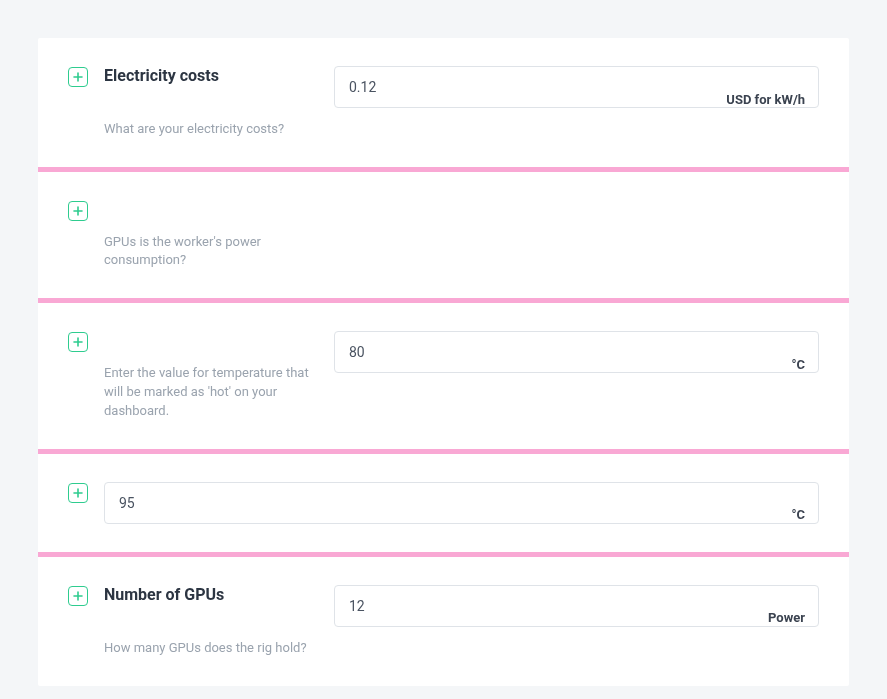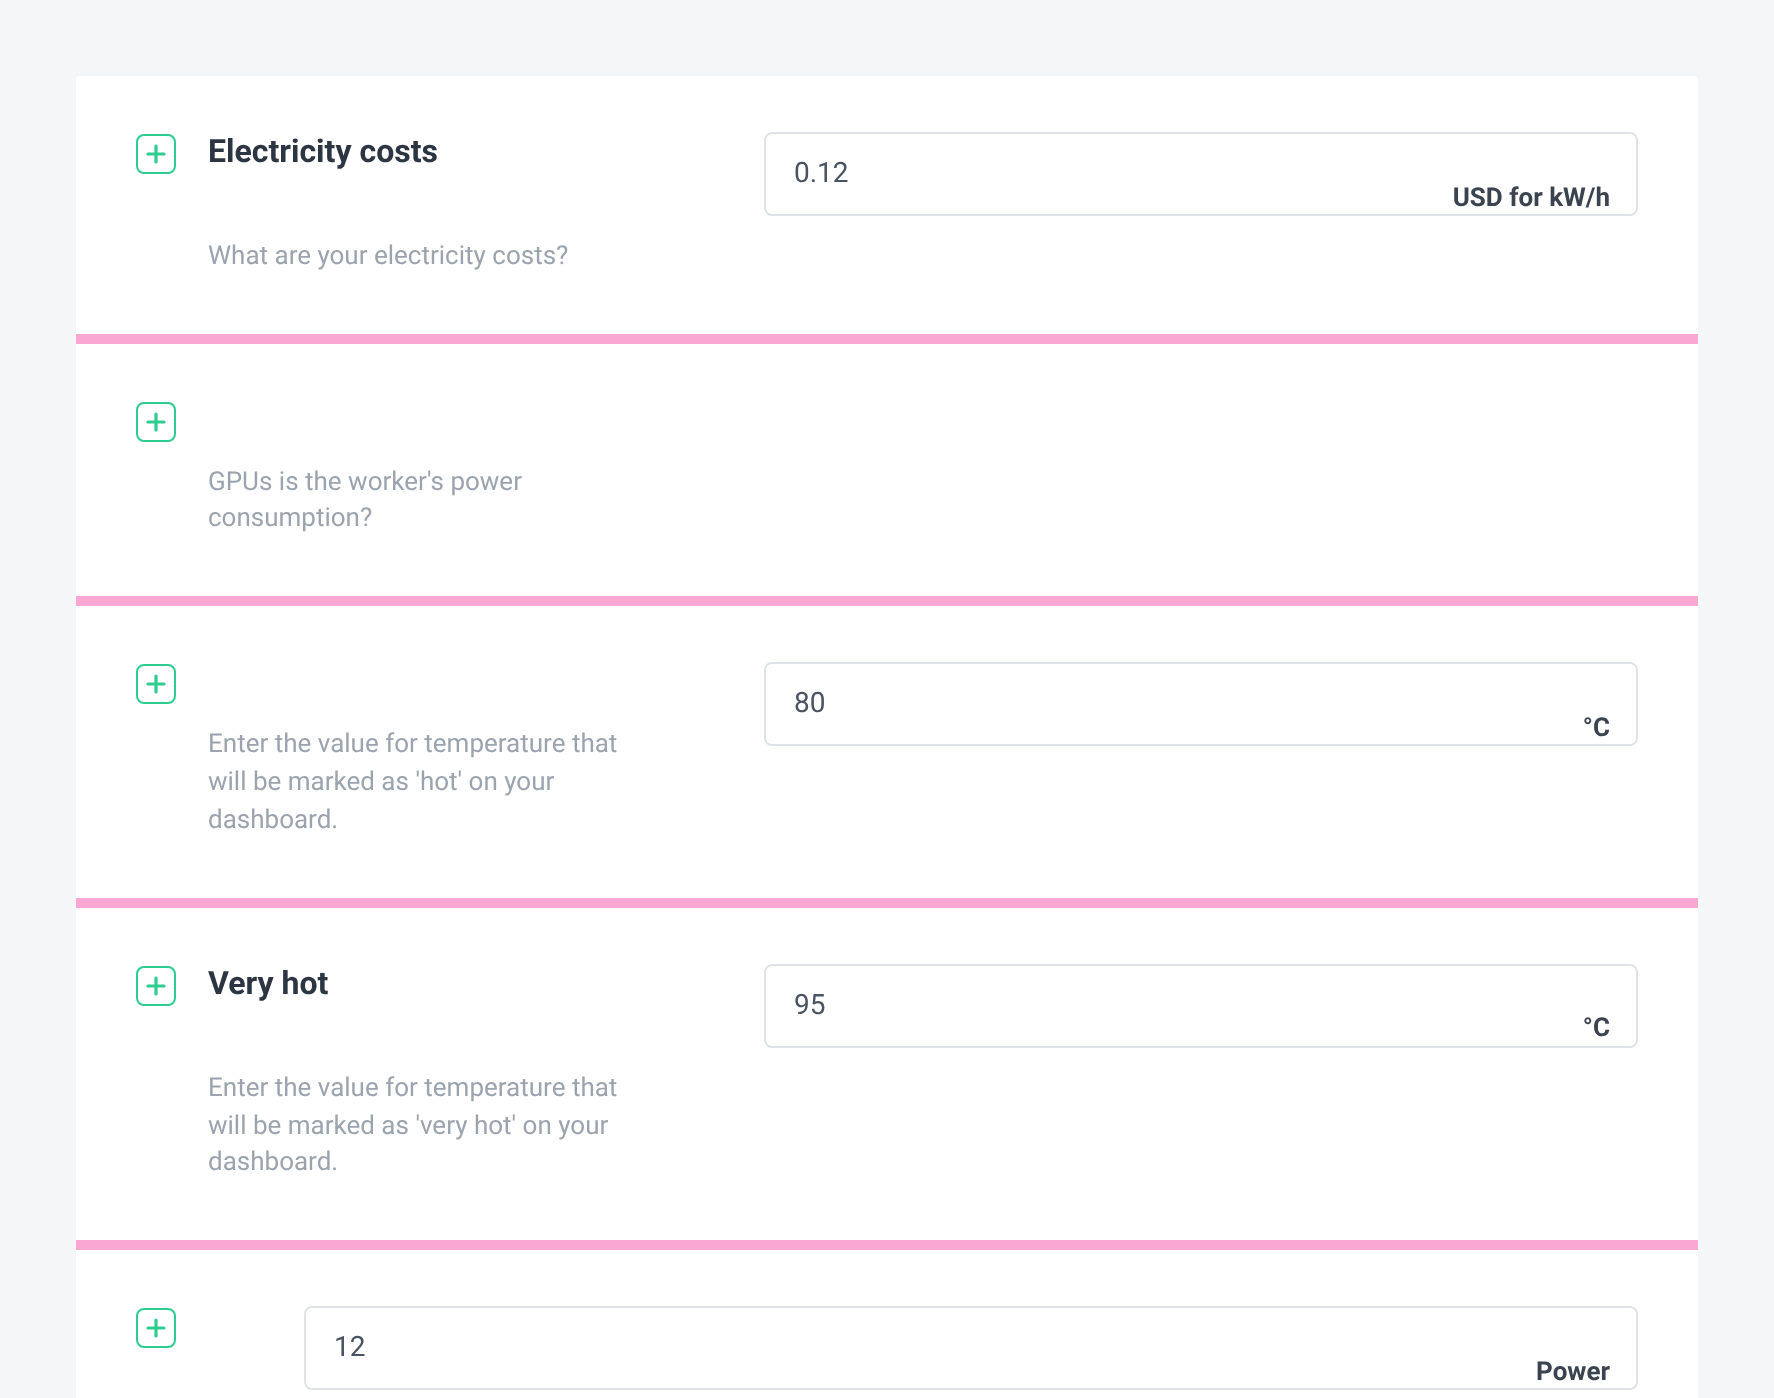--- a/index.html
+++ b/index.html
@@ -50,21 +50,20 @@
   }
   .label-desc {
     color: #9aa3ae;
     font-size: 13px;
     line-height: 1.45;
     margin-top: 33px;
   }
   .input-col {
     flex: 1;
     position: relative;
-    margin-left: 48px;
   }
   .field {
     width: 100%;
     height: 42px;
     border: 1px solid #dfe3e8;
     border-radius: 4px;
     padding: 0 90px 0 14px;
     font-size: 14px;
     color: #4a5361;
     outline: none;
@@ -137,37 +136,37 @@
   </div>
 
   <div class="row">
     <div class="icon-col">
       <div class="plus-icon">
         <svg width="10" height="10" viewBox="0 0 10 10">
             <path d="M5 1v8M1 5h8" stroke="currentColor" stroke-width="1.6" stroke-linecap="round"></path>
           </svg>
       </div>
     </div>
-    <div class="label-col">
-      <div class="label-title">Very hot</div>
-      <div class="label-desc">Enter the value for temperature that will be marked as 'very hot' on your dashboard.</div>
-    </div>
     <div class="input-col">
       <input class="field" type="text" value="95" style="">
       <span class="unit">°C</span>
     </div>
   </div>
 
   <div class="row">
     <div class="icon-col">
       <div class="plus-icon">
         <svg width="10" height="10" viewBox="0 0 10 10">
             <path d="M5 1v8M1 5h8" stroke="currentColor" stroke-width="1.6" stroke-linecap="round"></path>
           </svg>
       </div>
     </div>
+    <div class="label-col">
+      <div class="label-title">Number of GPUs</div>
+      <div class="label-desc">How many GPUs does the rig hold?</div>
+    </div>
     <div class="input-col">
       <input class="field" type="text" value="12" style="">
       <span class="unit">Power</span>
     </div>
   </div>
 
 </div>
 
 </body></html>

